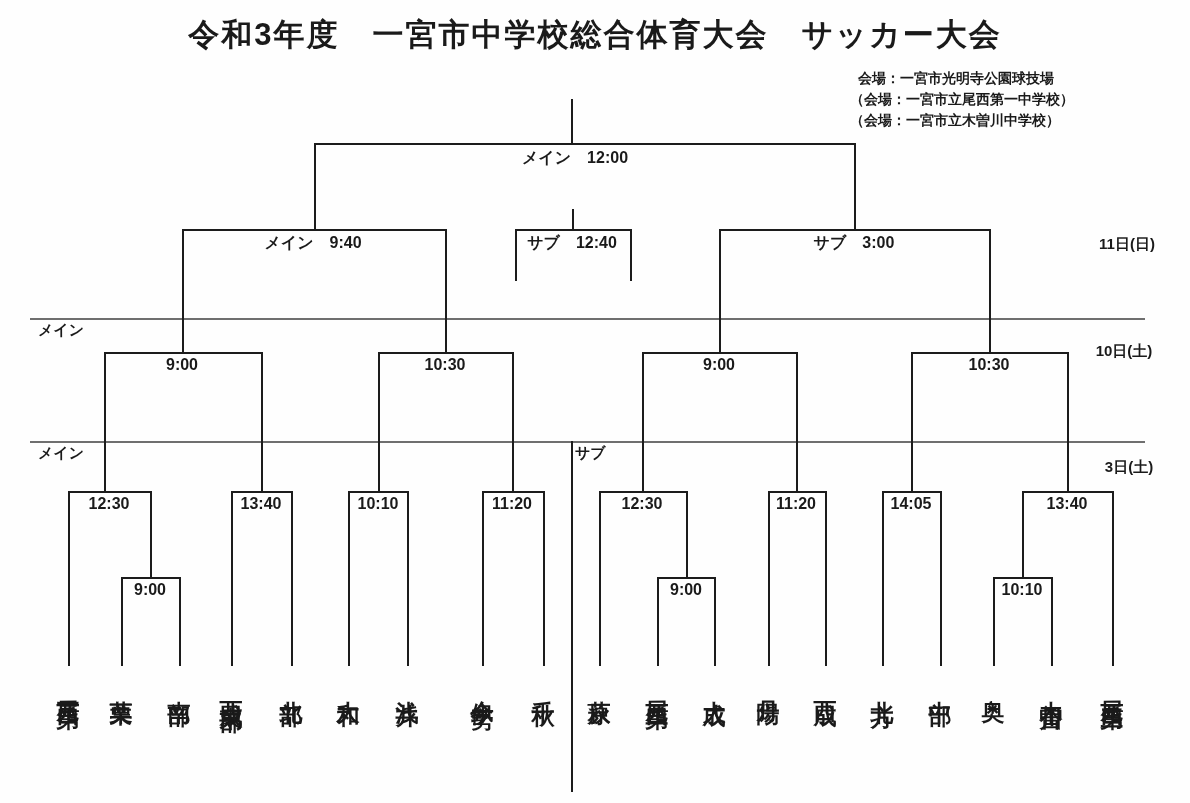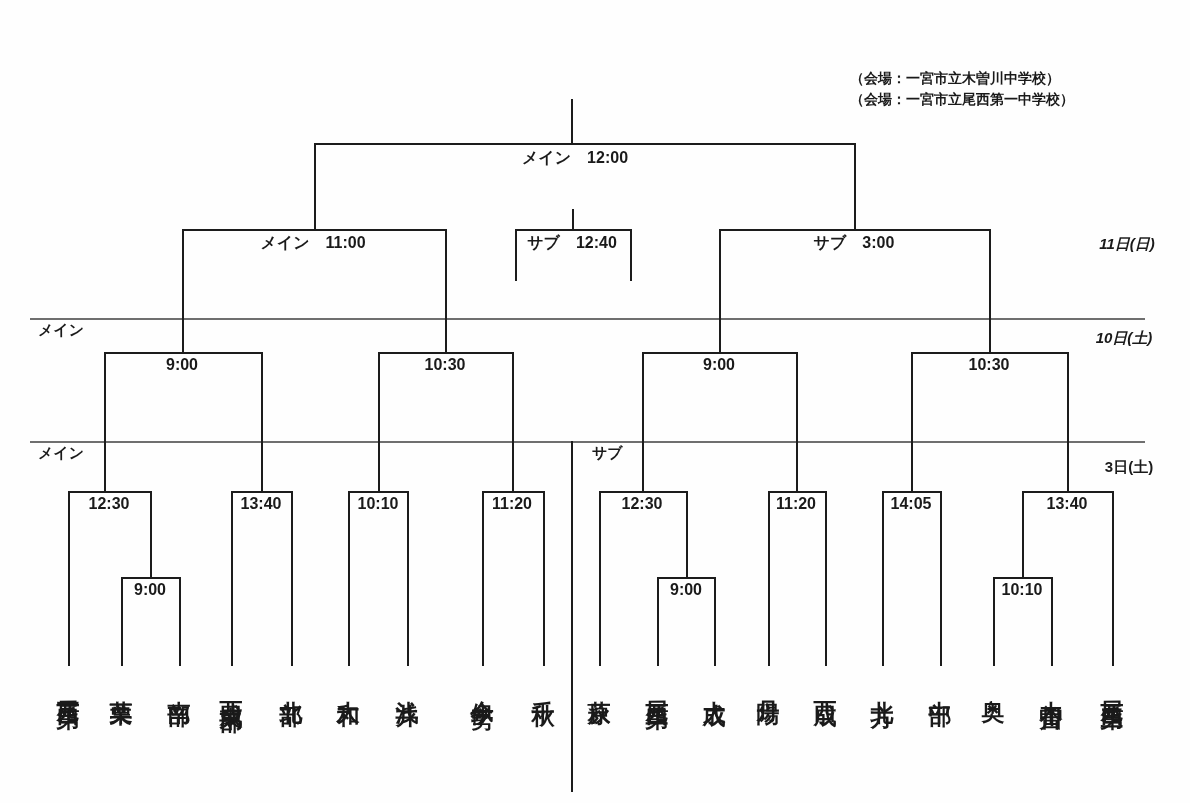--- a/index.html
+++ b/index.html
@@ -27,24 +27,26 @@
     position:absolute;top:682px;writing-mode:vertical-rl;text-orientation:upright;
     font-size:23px;font-weight:bold;letter-spacing:3px;line-height:1;
     transform:translateX(-50%);
   }
 </style>
 </head>
 <body>
 
 <div id="page">
 
+  <div id="title">令和3年度　一宮市中学校総合体育大会　サッカー大会</div>
 
   <div id="venues">
+    <div class="v1">会場：一宮市光明寺公園球技場</div>
+    <div>（会場：一宮市立尾西第一中学校）</div>
     <div>（会場：一宮市立木曽川中学校）</div>
-    <div>（会場：一宮市立尾西第一中学校）</div>
   </div>
 
   <div id="lines">
       <div class="line" style="left: 314px; top: 143px; width: 542px; height: 2px;"></div>
       <div class="line" style="left: 182px; top: 229px; width: 265px; height: 2px;"></div>
       <div class="line" style="left: 719px; top: 229px; width: 272px; height: 2px;"></div>
       <div class="line" style="left: 515px; top: 229px; width: 117px; height: 2px;"></div>
       <div class="line" style="left: 104px; top: 352px; width: 159px; height: 2px;"></div>
       <div class="line" style="left: 378px; top: 352px; width: 136px; height: 2px;"></div>
       <div class="line" style="left: 642px; top: 352px; width: 156px; height: 2px;"></div>
@@ -99,21 +101,21 @@
       <div class="line" style="left: 121px; top: 577px; width: 2px; height: 89px;"></div>
       <div class="line" style="left: 179px; top: 577px; width: 2px; height: 89px;"></div>
       <div class="line" style="left: 657px; top: 577px; width: 2px; height: 89px;"></div>
       <div class="line" style="left: 714px; top: 577px; width: 2px; height: 89px;"></div>
       <div class="line" style="left: 993px; top: 577px; width: 2px; height: 89px;"></div>
       <div class="line" style="left: 1051px; top: 577px; width: 2px; height: 89px;"></div>
       <div class="line" style="left: 571px; top: 441px; width: 2px; height: 351px;"></div>
     </div>
 
   <div class="t c" style="left:575px;top:148px;">メイン　12:00</div>
-  <div class="t c" style="left:313px;top:233px;">メイン　11:00</div>
+  <div class="t c" style="left:313px;top:233px;">メイン　9:40</div>
   <div class="t c" style="left:854px;top:233px;">サブ　3:00</div>
   <div class="t c" style="left:572px;top:233px;">サブ　12:40</div>
 
   <div class="t c" style="left:182px;top:356px;">9:00</div>
   <div class="t c" style="left:445px;top:356px;">10:30</div>
   <div class="t c" style="left:719px;top:356px;">9:00</div>
   <div class="t c" style="left:989px;top:356px;">10:30</div>
 
   <div class="t c" style="left:109px;top:495px;">12:30</div>
   <div class="t c" style="left:261px;top:495px;">13:40</div>
@@ -121,27 +123,27 @@
   <div class="t c" style="left:512px;top:495px;">11:20</div>
   <div class="t c" style="left:642px;top:495px;">12:30</div>
   <div class="t c" style="left:796px;top:495px;">11:20</div>
   <div class="t c" style="left:911px;top:495px;">14:05</div>
   <div class="t c" style="left:1067px;top:495px;">13:40</div>
 
   <div class="t c" style="left:150px;top:581px;">9:00</div>
   <div class="t c" style="left:686px;top:581px;">9:00</div>
   <div class="t c" style="left:1022px;top:581px;">10:10</div>
 
-  <div class="t date c" style="left:1127px;top:235px;font-style:italic;">11日(日)</div>
-  <div class="t date c" style="left:1124px;top:329px;font-style:italic;">10日(土)</div>
+  <div class="t date c" style="left:1127px;top:235px;">11日(日)</div>
+  <div class="t date c" style="left:1124px;top:342px;">10日(土)</div>
   <div class="t date c" style="left:1129px;top:458px;">3日(土)</div>
 
   <div class="t sec" style="left:38px;top:321px;">メイン</div>
   <div class="t sec" style="left:38px;top:444px;">メイン</div>
-  <div class="t sec" style="left:592px;top:444px;">サブ</div>
+  <div class="t sec" style="left:575px;top:444px;">サブ</div>
 
   <div id="teams">
       <div class="team" style="left: 68px;">尾西第一</div>
       <div class="team" style="left: 121px;">葉栗</div>
       <div class="team" style="left: 179px;">南部</div>
       <div class="team" style="left: 231px;">西成東部</div>
       <div class="team" style="left: 291px;">北部</div>
       <div class="team" style="left: 348px;">大和</div>
       <div class="team" style="left: 407px;">浅井</div>
       <div class="team" style="left: 482px;">今伊勢</div>

